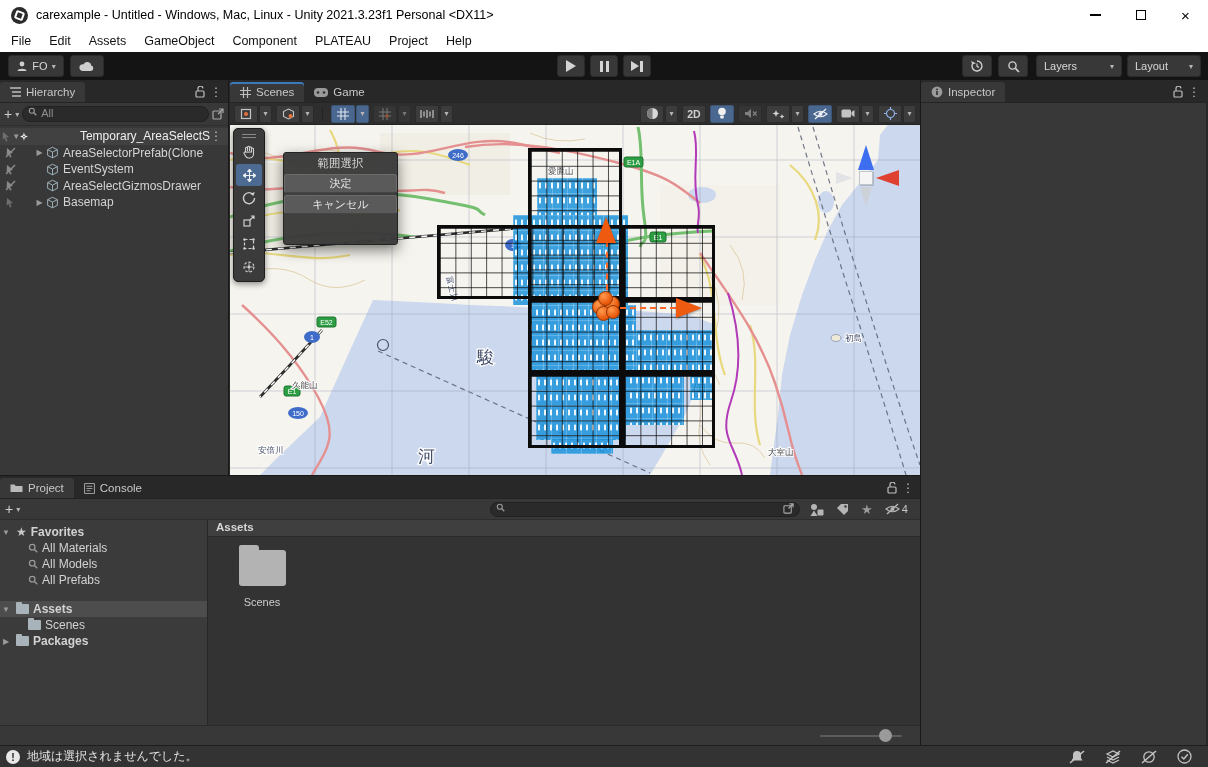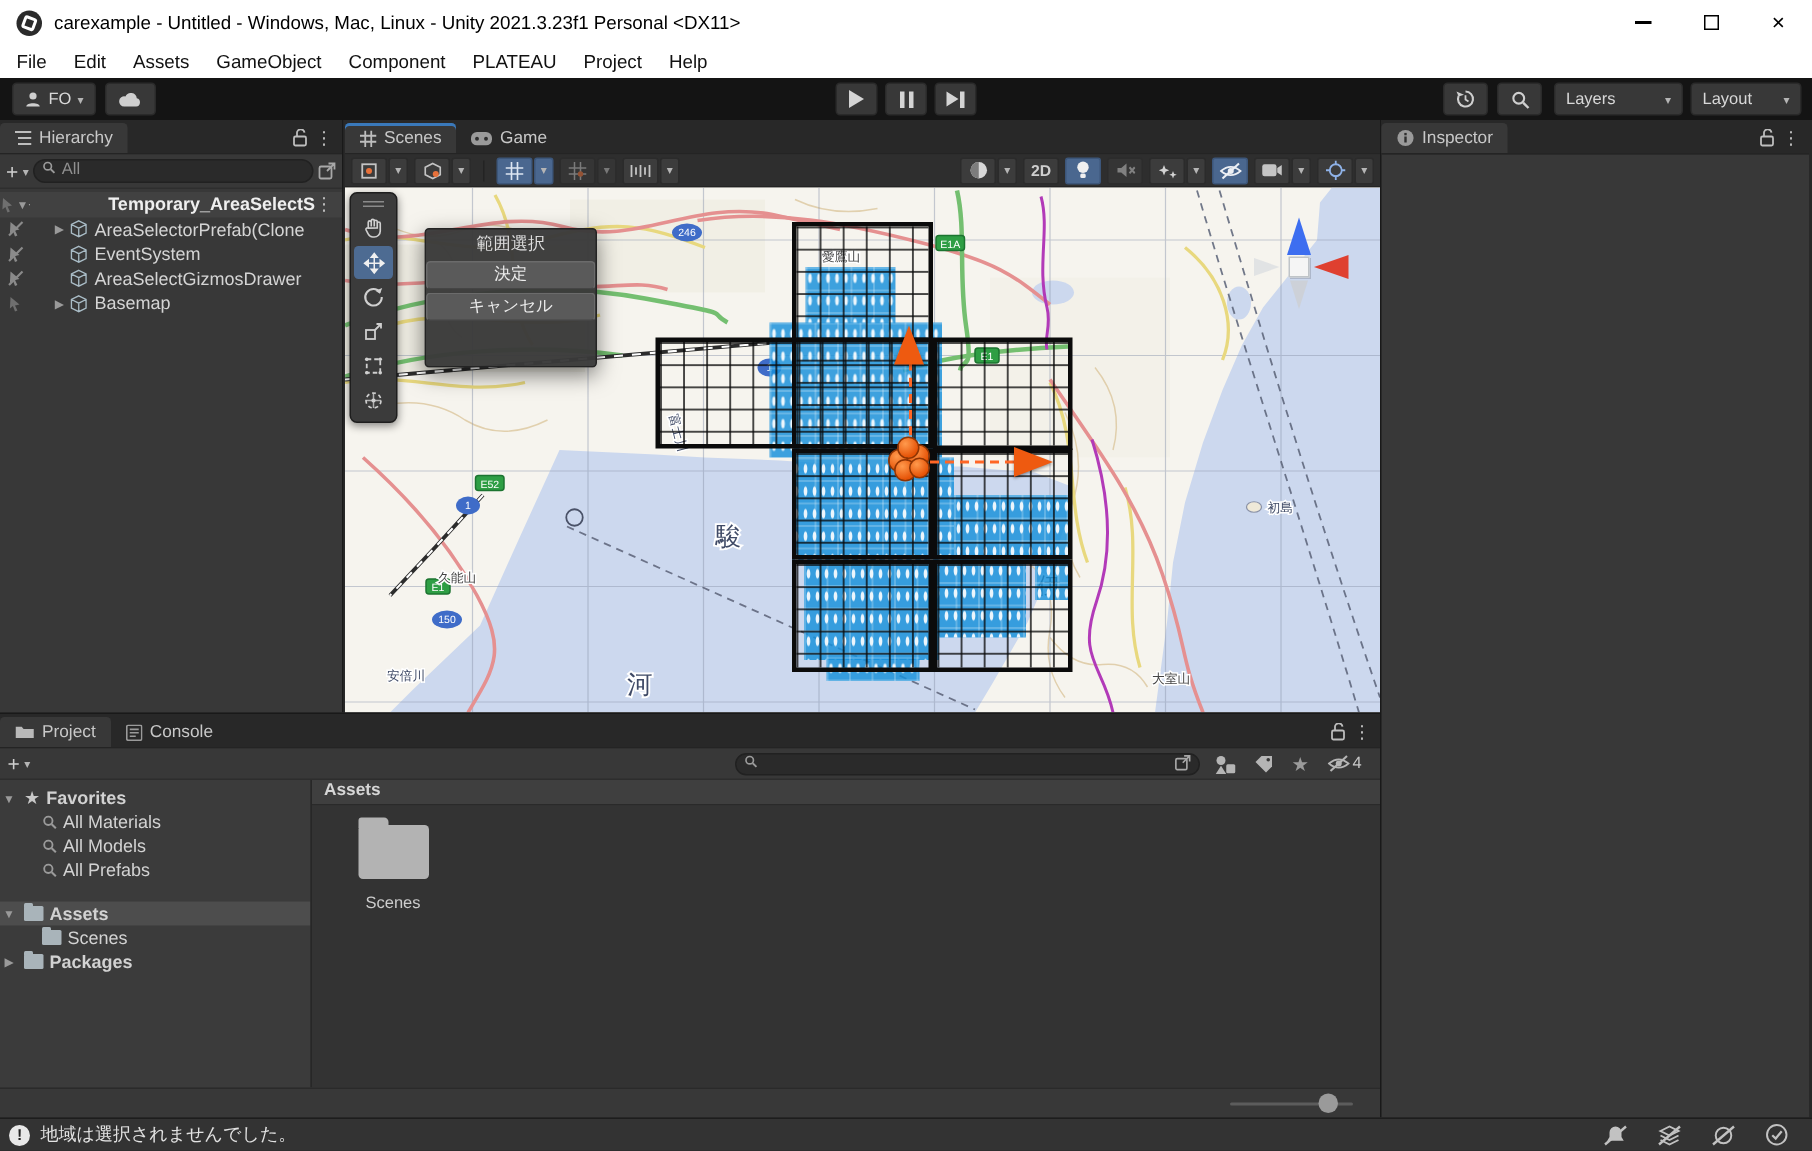--- a/index.html
+++ b/index.html
@@ -243,21 +243,21 @@
       <span class="gutter">
           <svg class="ic" width="11" height="11" viewBox="0 0 11 11">
             <path d="M2 1 L8 6 L5 6.6 L6.6 10 L5 10.6 L3.6 7 L1.6 8.6 Z" fill="#6f6f6f"></path>
           </svg>
         </span>
       <span class="arrow">▼</span>
       <svg class="ic" width="13" height="13" viewBox="0 0 16 16" style="margin-right:4px;">
           <path d="M8 0 L10 5.5 L16 8 L10 10.5 L8 16 L6 10.5 L0 8 L6 5.5 Z" fill="#e8e8e8"></path>
           <circle cx="8" cy="8" r="1.6" fill="#383838"></circle>
         </svg>
-      <span style="font-weight:bold; color:#efefef;margin-left:48px;">Temporary_AreaSelectS</span>
+      <span style="font-weight:normal; color:#efefef;margin-left:48px;">Temporary_AreaSelectS</span>
       <span class="kebab" style="margin-left:auto; padding-right:6px;">⋮</span>
     </div>
     <div class="hrow">
       <span class="gutter">
           <svg class="ic" width="11" height="11" viewBox="0 0 11 11">
             <path d="M2 1 L8 6 L5 6.6 L6.6 10 L5 10.6 L3.6 7 L1.6 8.6 Z" fill="#8a8a8a"></path>
             <path d="M1 10 L10 1" stroke="#8a8a8a" stroke-width="1.4"></path>
           </svg>
         </span>
       <span class="arrow" style="margin-left:13px;">▶</span>

